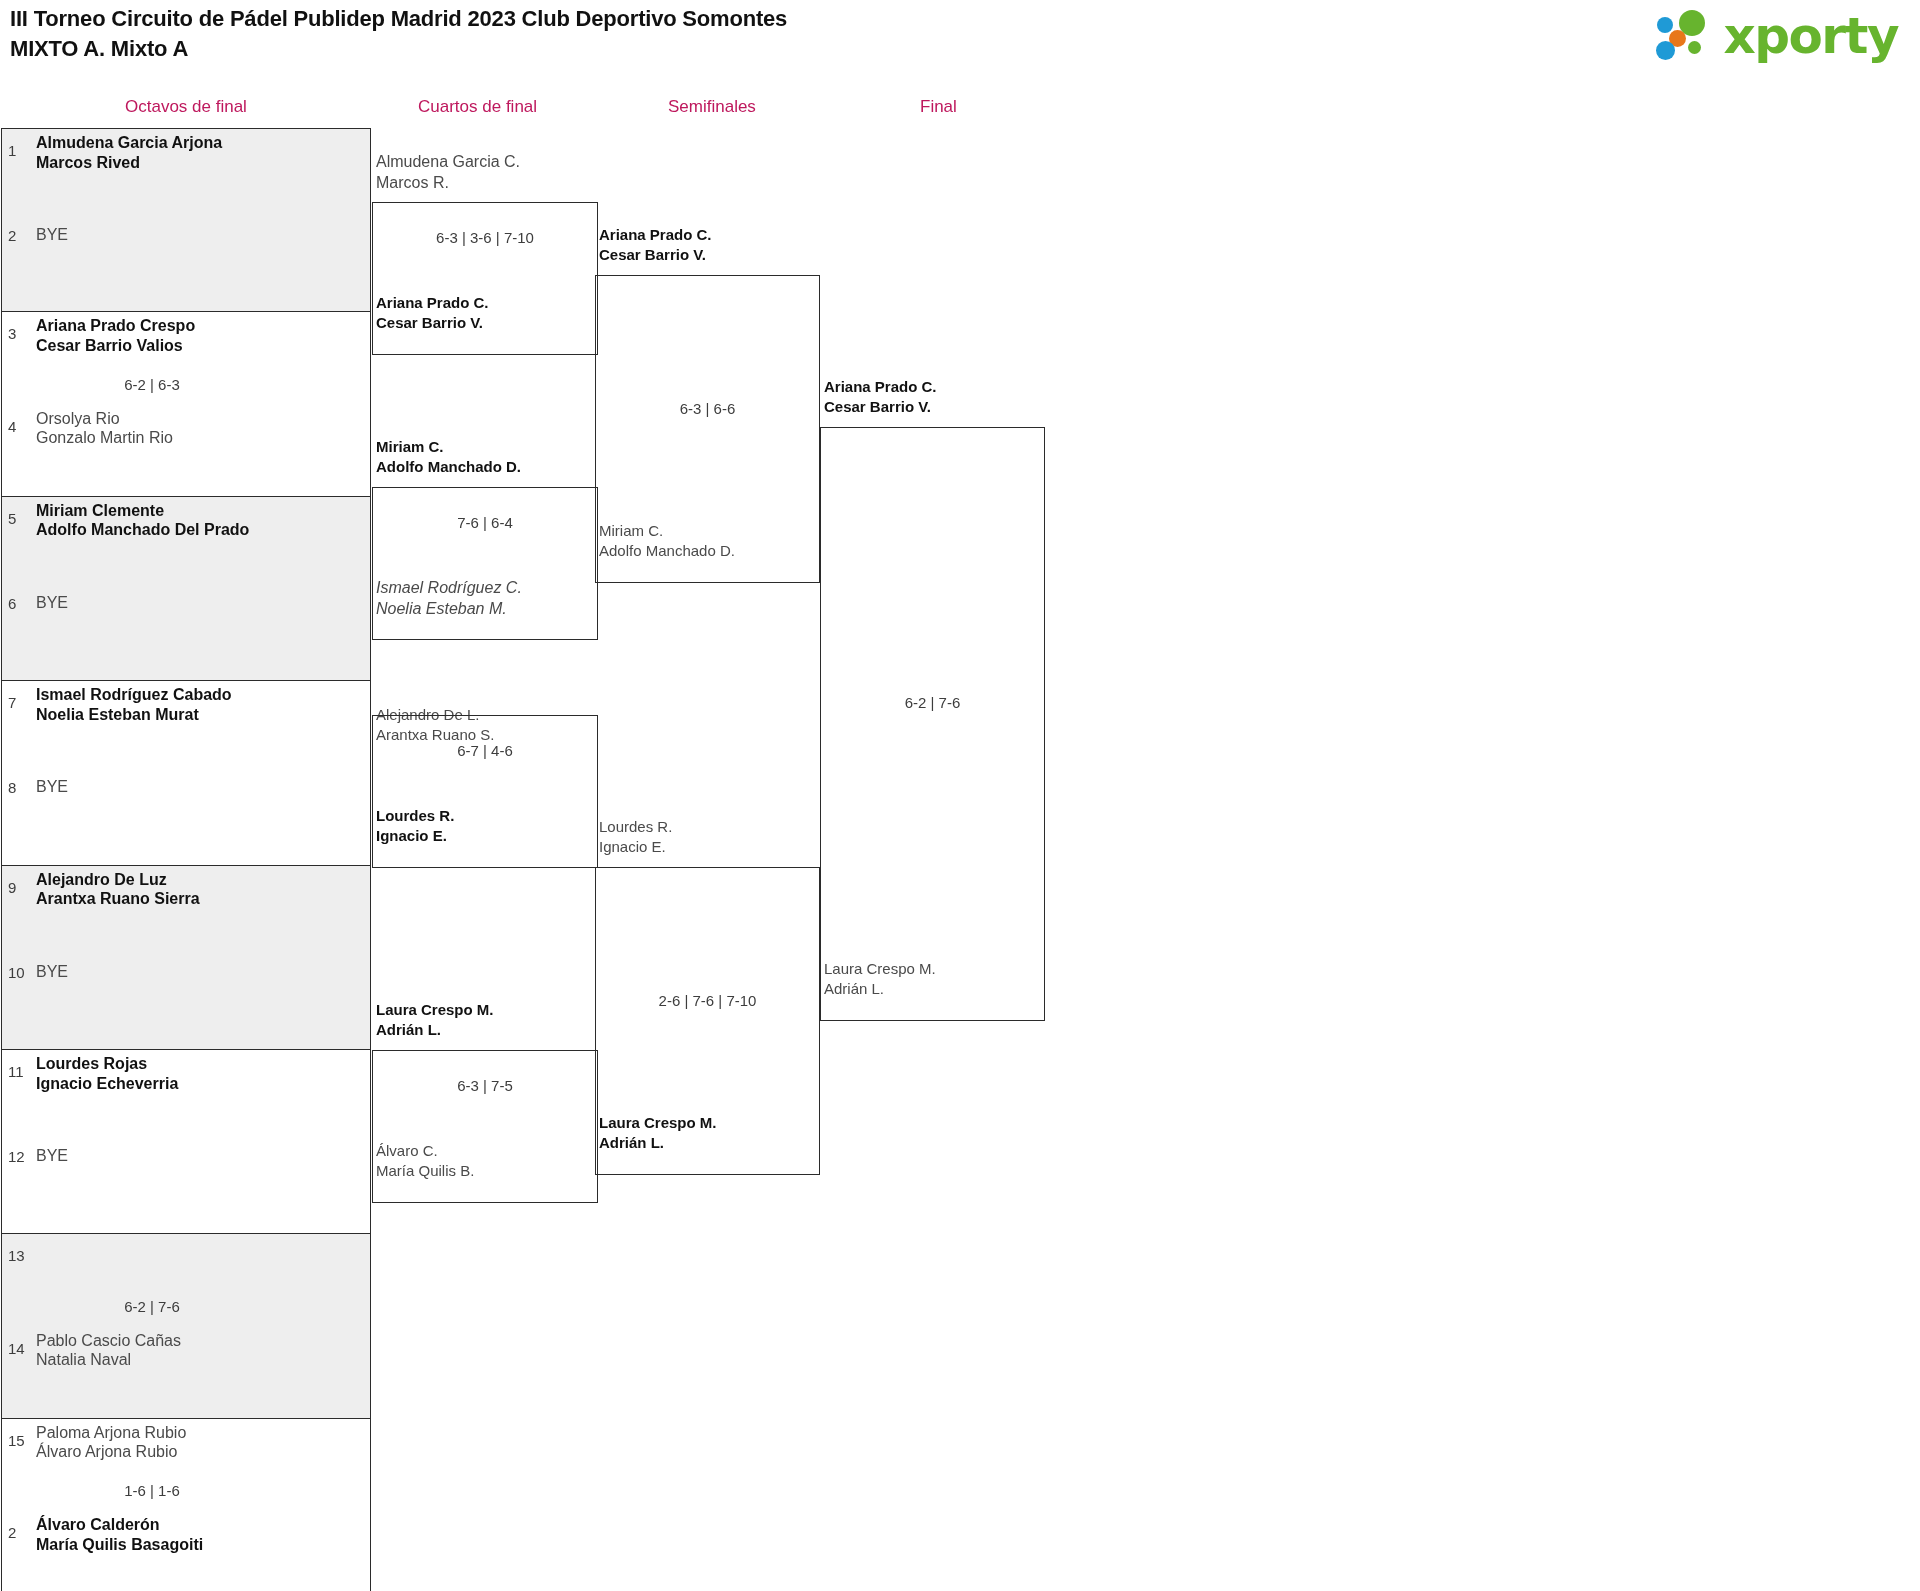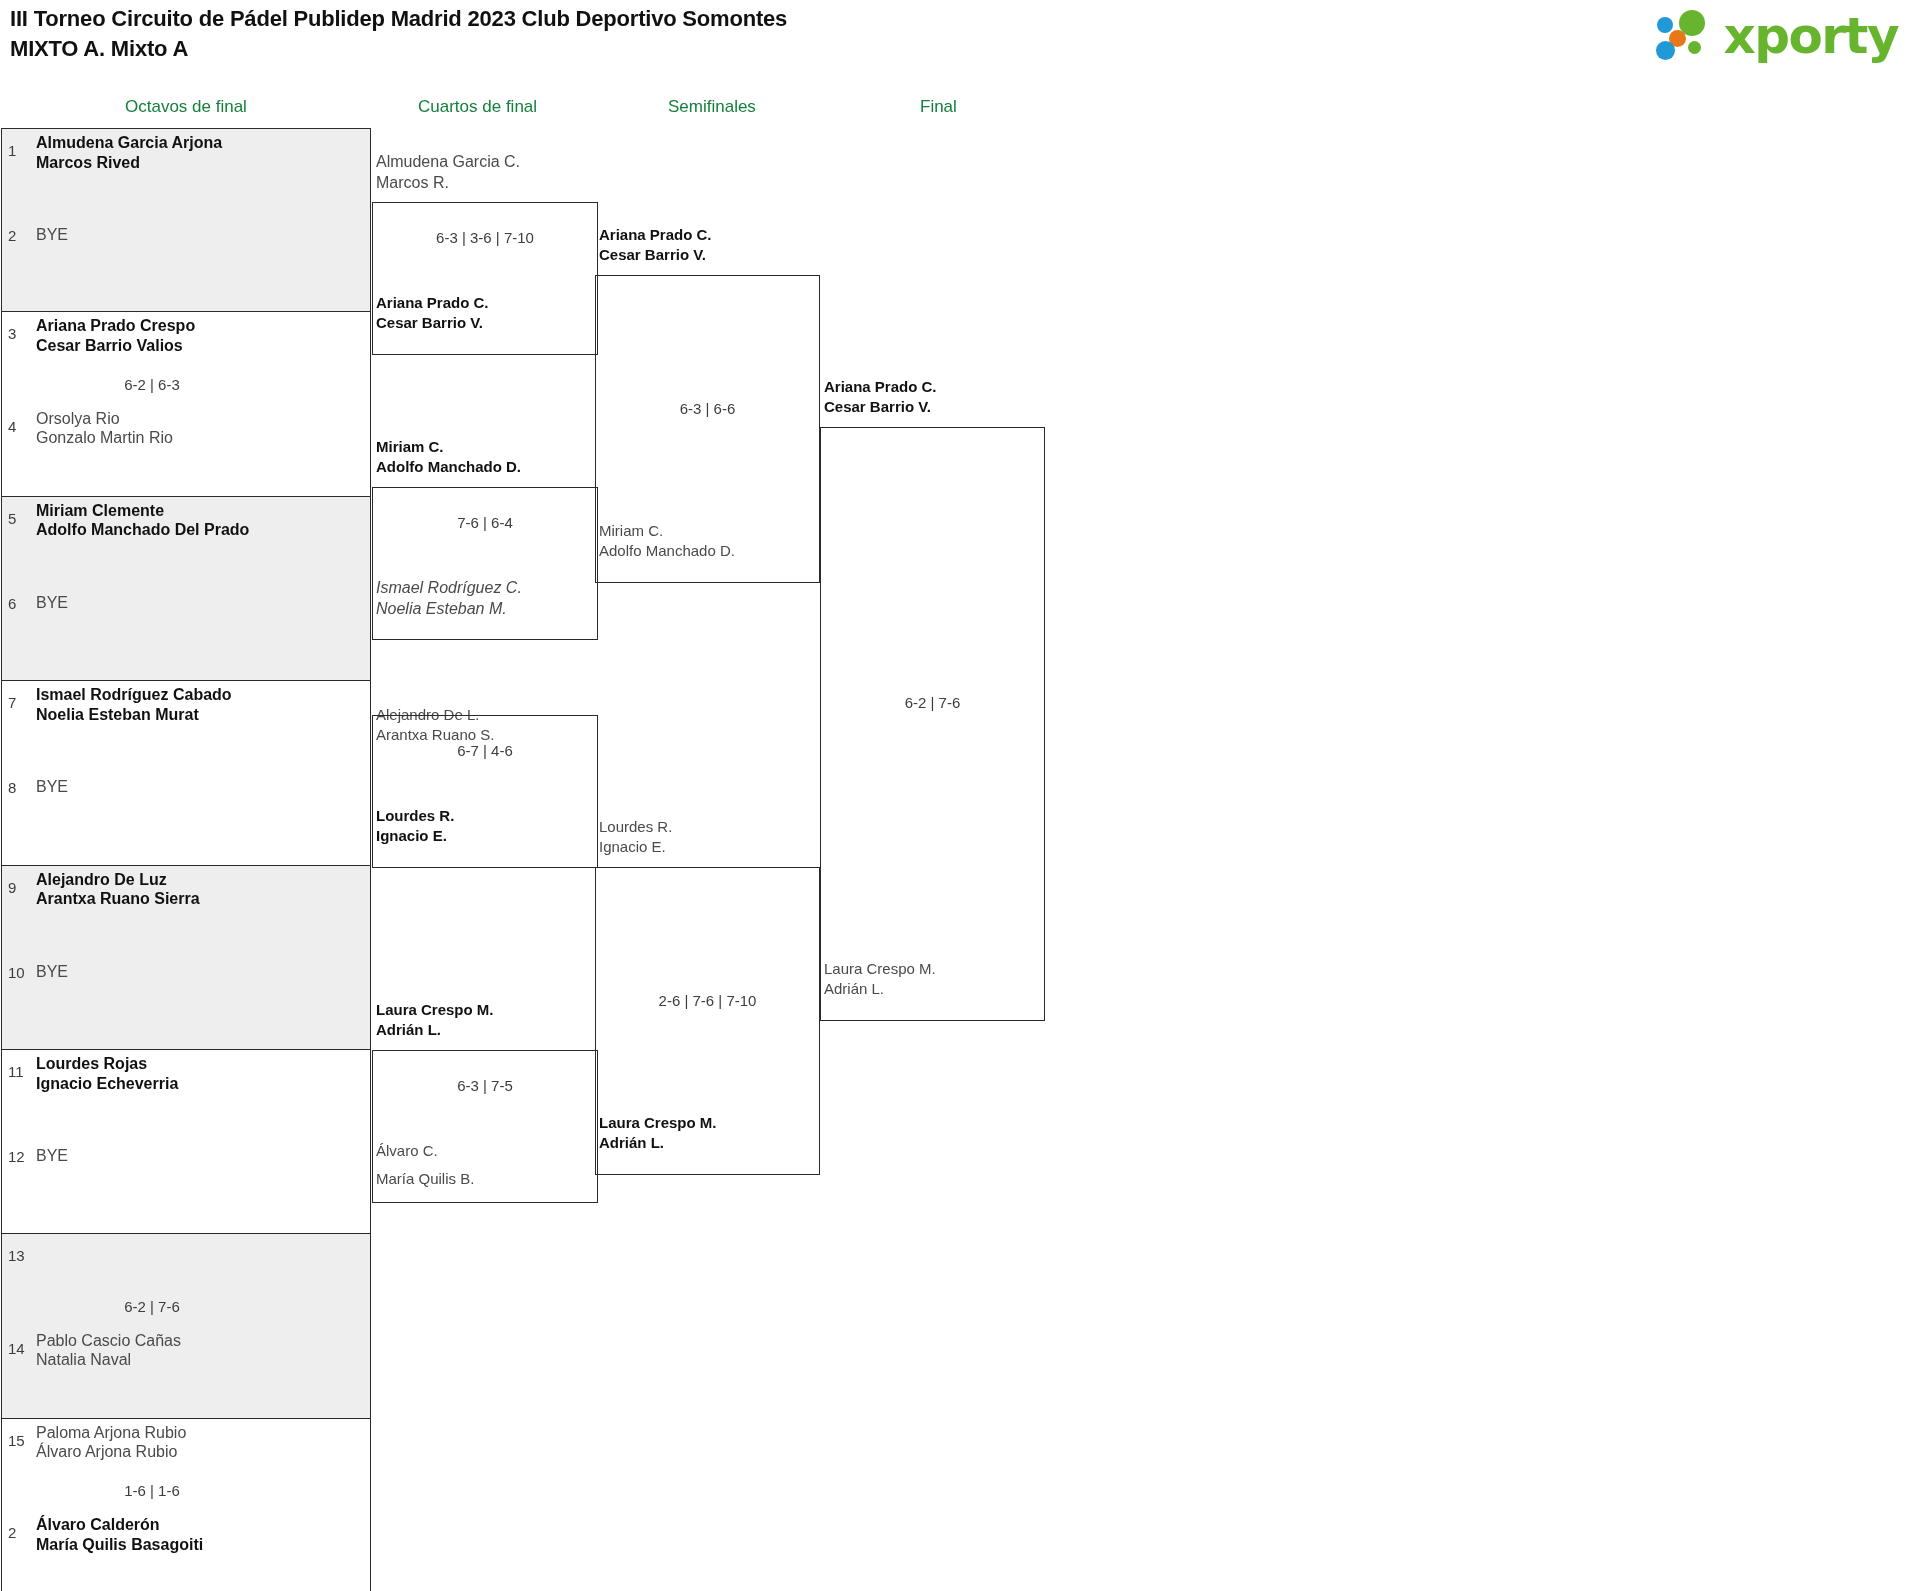--- a/index.html
+++ b/index.html
@@ -54,21 +54,21 @@
     letter-spacing: -1.5px;
     line-height: 1;
     font-family: "DejaVu Sans", sans-serif;
   }
 
   
   .round-header {
     position: absolute;
     font-size: 17px;
     font-weight: 400;
-    color: #15803d;
+    color: #be185d;
     white-space: nowrap;
   }
   #round-header-0 { left: 125px; top: 97px; }
   #round-header-1 { left: 418px; top: 97px; }
   #round-header-2 { left: 668px; top: 97px; }
   #round-header-3 { left: 920px; top: 97px; }
 
   
   #bracket { position: absolute; left: 0; top: 0; width: 1920px; height: 1591px; }
 
@@ -335,21 +335,21 @@
         <span class="pl win" style="display: block;">Laura Crespo M.</span>
         <span class="pl win" style="display: block;">Adrián L.</span>
       </div>
     </div>
     <div class="match-box" style="left: 372px; top: 1050px; width: 226px; height: 153px;">
       <div class="box-score" style="top: 26px;">6-3 | 7-5</div>
     </div>
     <div class="entrant" style="left: 376px; top: 1141px; width: 216px;">
       <div style="position: static; font-size: 15px; line-height: 1.3;">
         <span class="pl lose" style="display: block;">Álvaro C.</span>
-        <span class="pl lose" style="display: block; margin-top: 8px;">María Quilis B.</span>
+        <span class="pl lose" style="display: block;">María Quilis B.</span>
       </div>
     </div>
     <div class="entrant" style="left: 599px; top: 225px; width: 215px;">
       <div style="position: static; font-size: 15px; line-height: 1.3;">
         <span class="pl win" style="display: block;">Ariana Prado C.</span>
         <span class="pl win" style="display: block;">Cesar Barrio V.</span>
       </div>
     </div>
     <div class="match-box" style="left: 595px; top: 275px; width: 225px; height: 308px;">
       <div class="box-score" style="top: 124px;">6-3 | 6-6</div>

